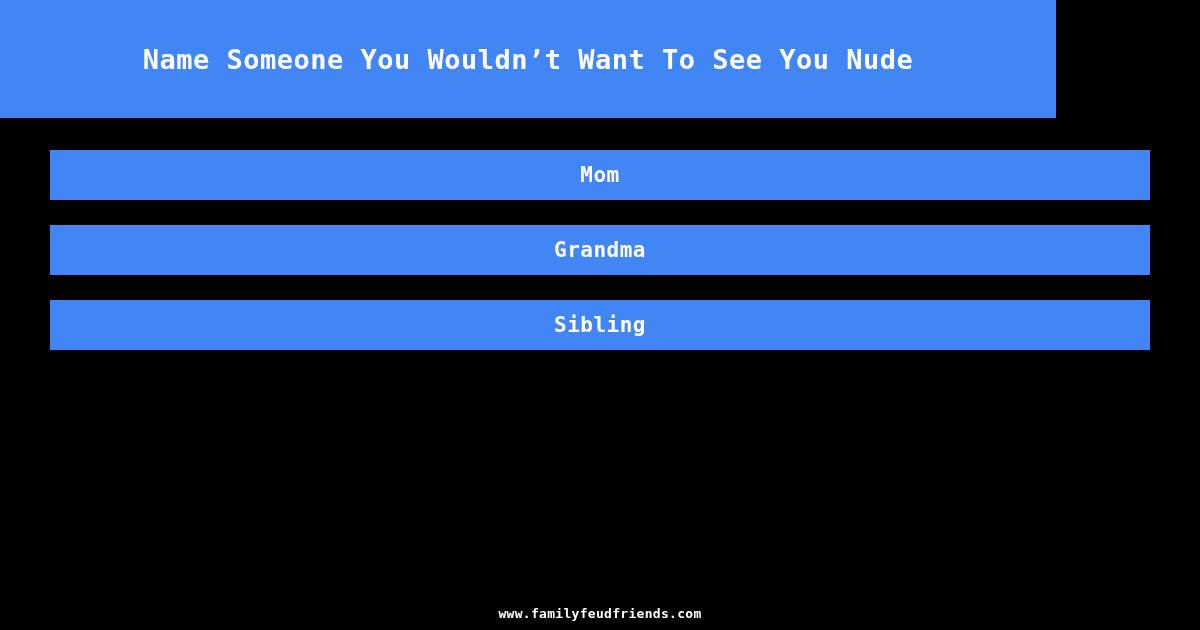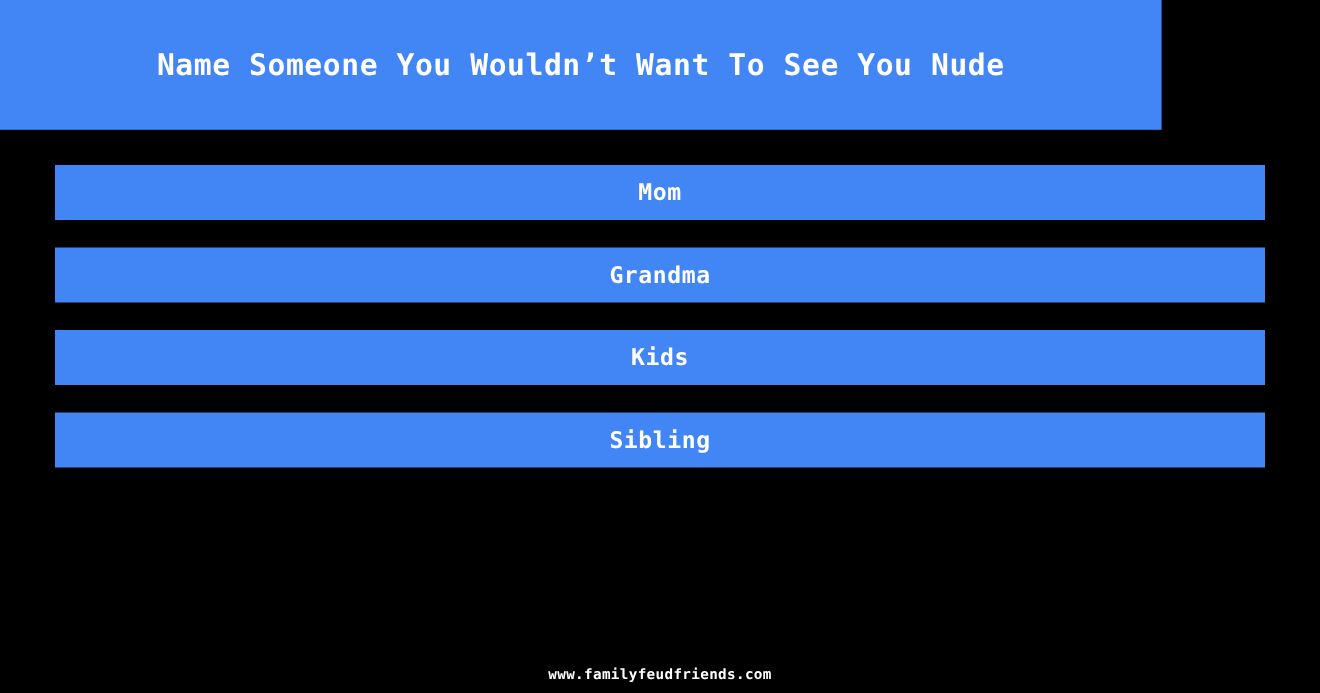--- a/index.html
+++ b/index.html
@@ -99,23 +99,20 @@
   </div>
 
   <div id="answers">
     <div class="answer-row">
       <span class="answer-text">Mom</span>
     </div>
     <div class="answer-row">
       <span class="answer-text">Grandma</span>
     </div>
     <div class="answer-row">
-      <span class="answer-text">Kids</span>
-    </div>
-    <div class="answer-row">
       <span class="answer-text">Sibling</span>
     </div>
   </div>
 
   <div id="footer">
     <span id="site-url">www.familyfeudfriends.com</span>
   </div>
 
 </div>
 

